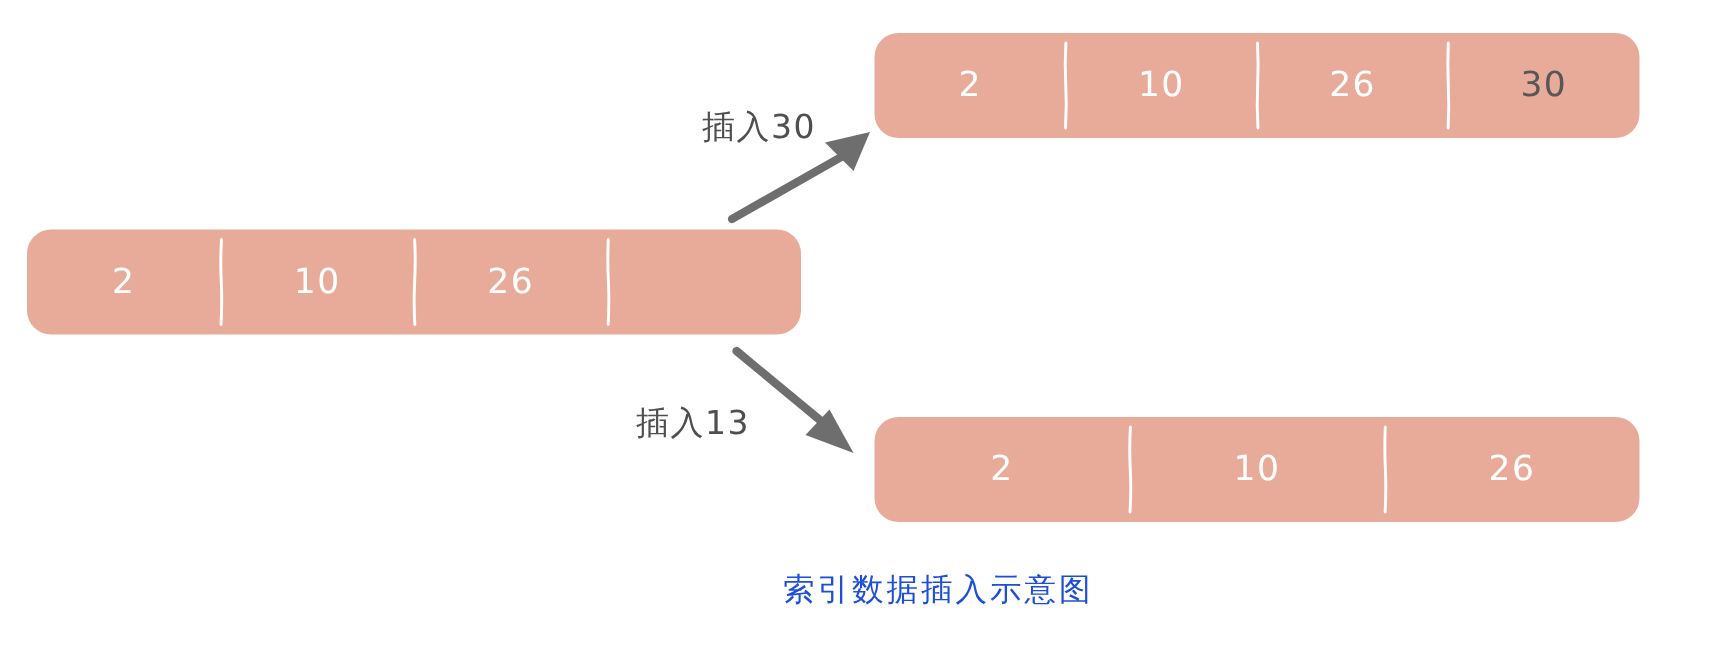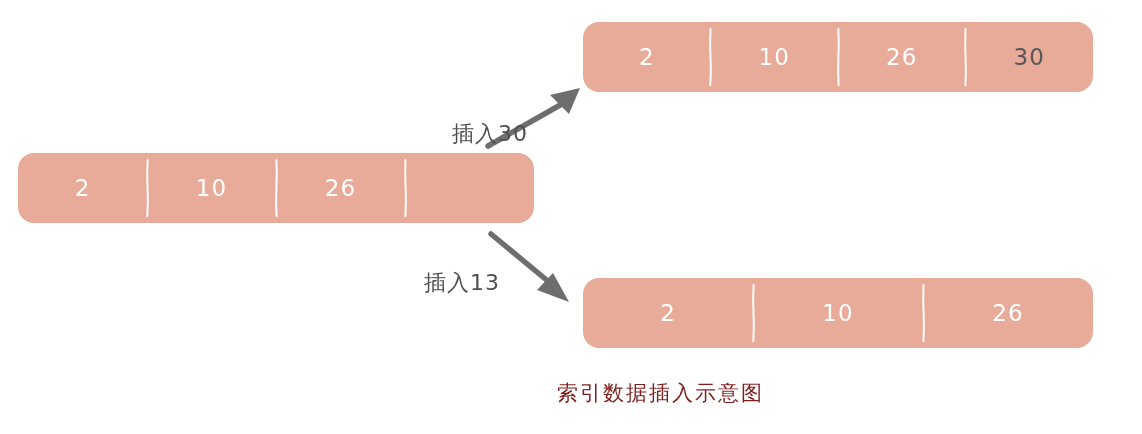--- a/index.html
+++ b/index.html
@@ -88,34 +88,33 @@
     letter-spacing: 1px;
     white-space: nowrap;
     line-height: 1;
     user-select: none;
   }
 
   .caption {
     position: absolute;
     font-family: "DejaVu Sans", "Liberation Sans", sans-serif;
     font-size: 21px;
-    color: #7f1d1d;
+    color: #1d4ed8;
     letter-spacing: 2px;
     white-space: nowrap;
     line-height: 1;
     user-select: none;
-    margin-left: 35px;
   }
 
   
   #bar-source   { left: 18px;  top: 153px; width: 516px; height: 70px; }
   #bar-insert30 { left: 583px; top: 22px;  width: 510px; height: 70px; }
   #bar-insert13 { left: 583px; top: 278px; width: 510px; height: 70px; }
 
-  #label-insert30 { left: 452px; top: 75px; margin-top: 48px; }
+  #label-insert30 { left: 468px; top: 75px; }
   #label-insert13 { left: 424px; top: 272px; }
 
   #arrow-up   { left: 484px; top: 84px; width: 104px; height: 66px; }
   #arrow-down { left: 487px; top: 230px; width: 86px; height: 78px; }
 
   #diagram-caption { left: 522px; top: 383px; }
 </style>
 </head>
 <body>
 

